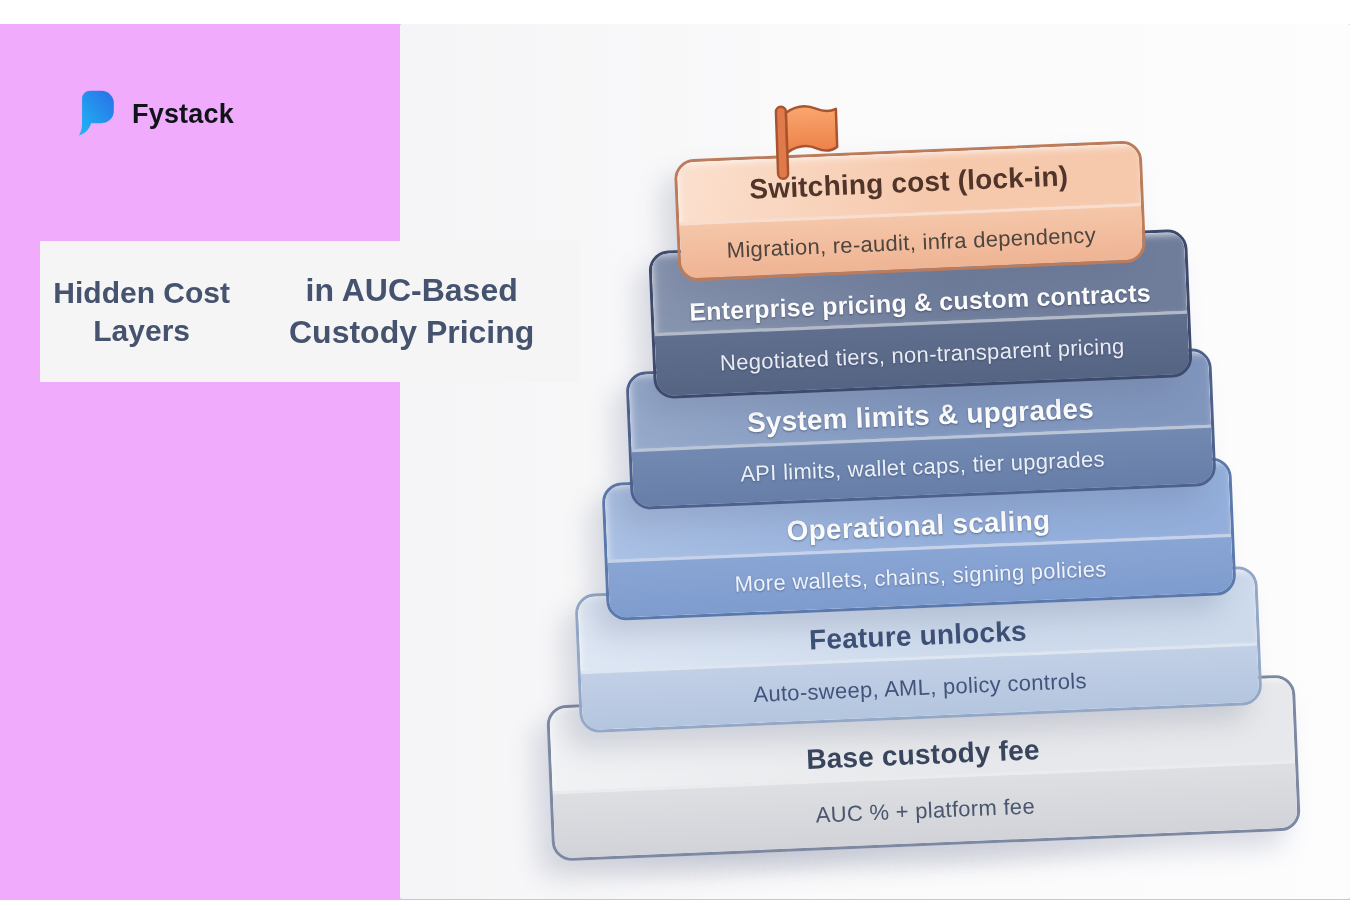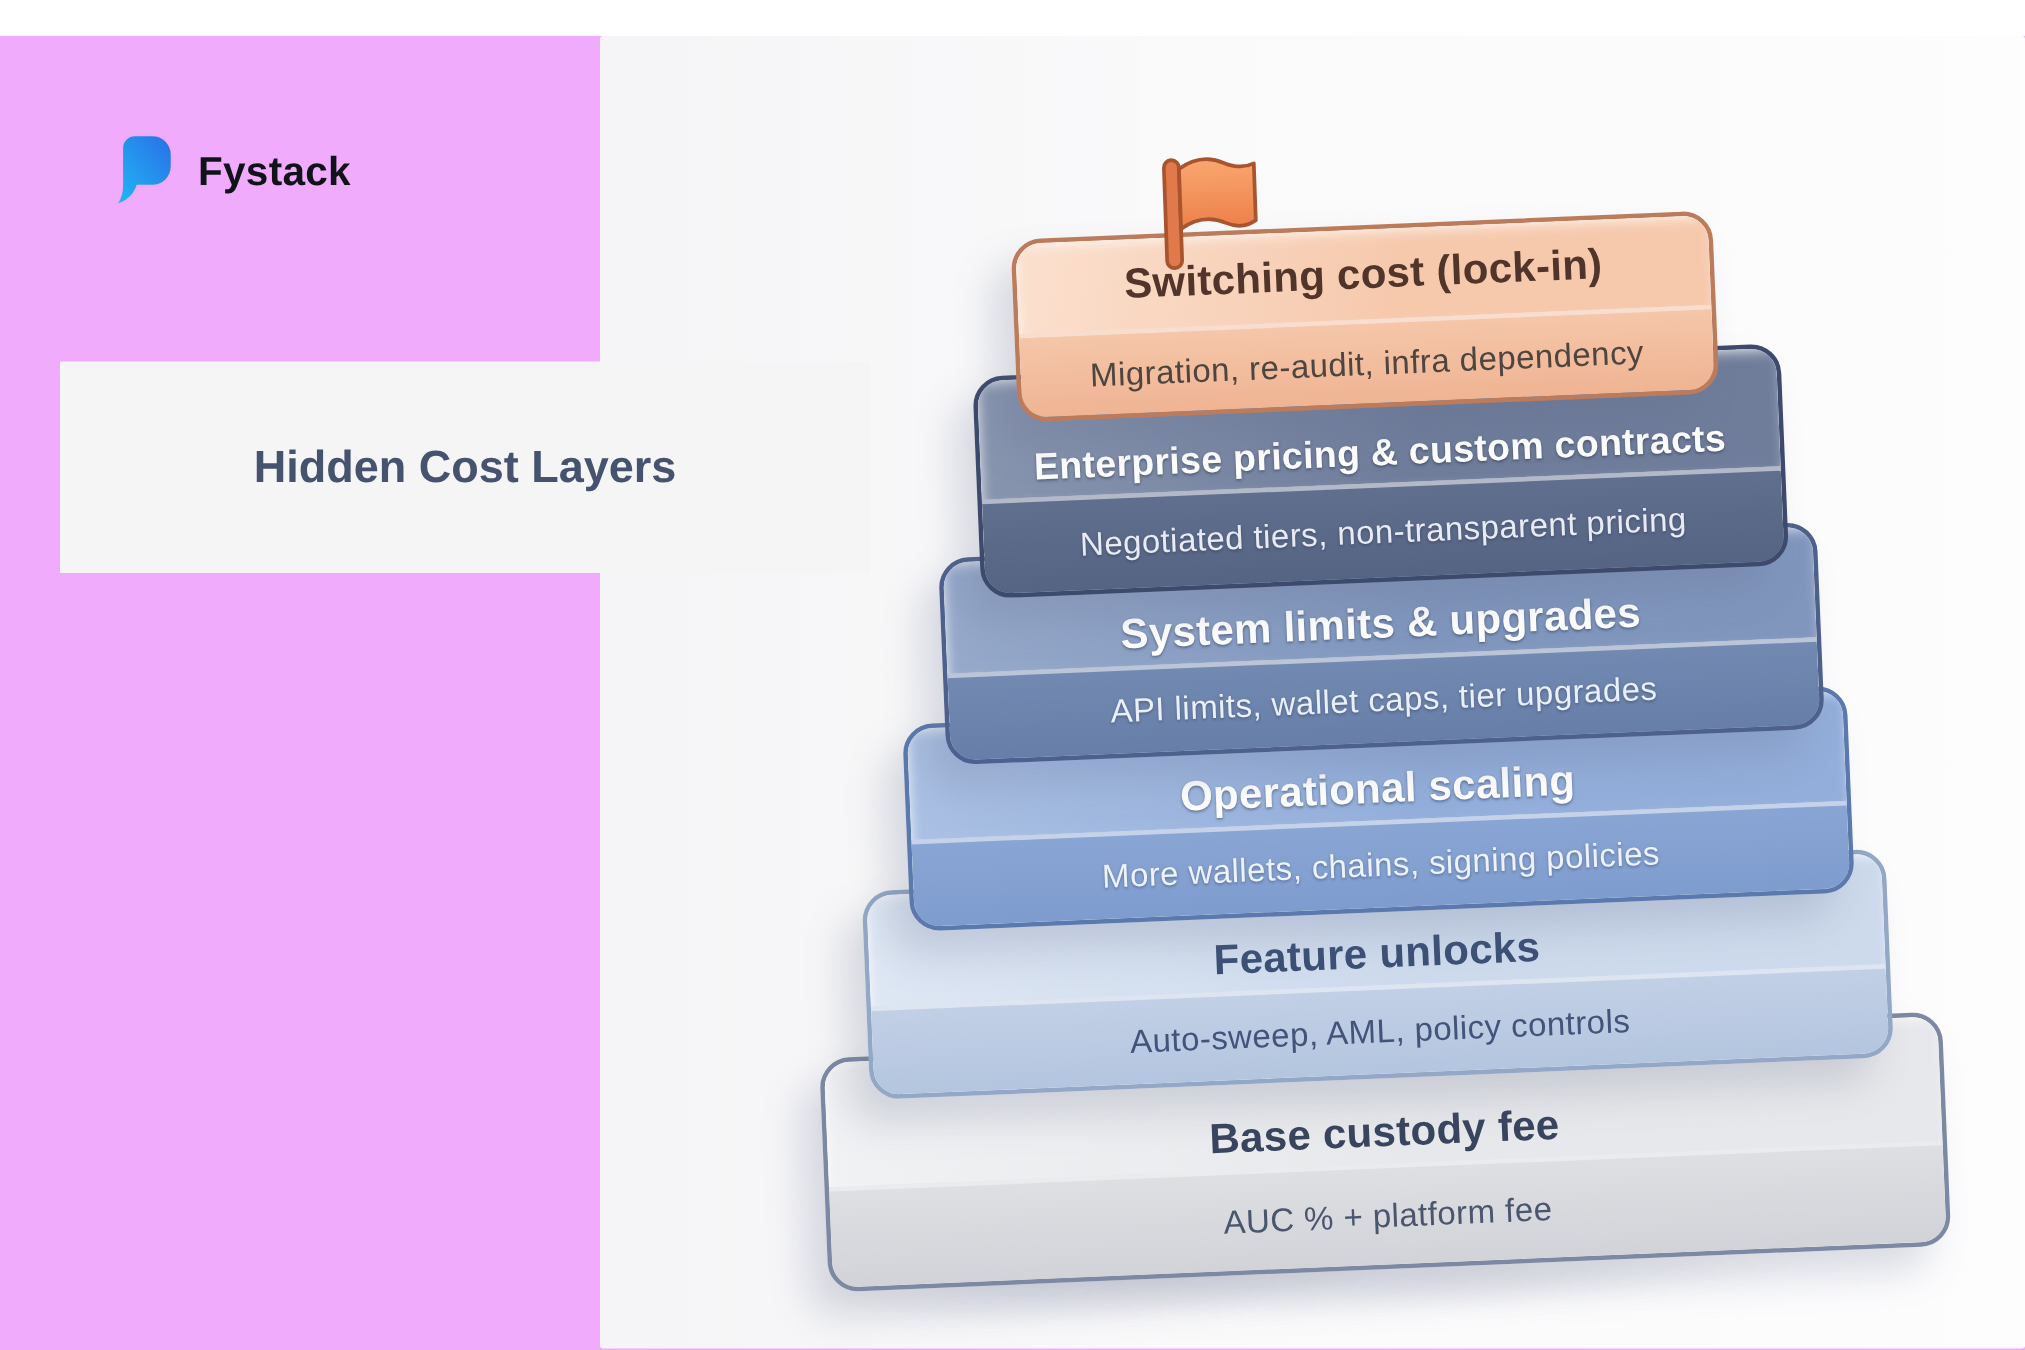--- a/index.html
+++ b/index.html
@@ -87,20 +87,21 @@
           <stop offset="1" style="stop-color:var(--lg-b,#1FB8F4)"></stop>
         </linearGradient>
       </defs>
       <path fill="url(#logoGrad)" d="M14.5 2.5h17A14 14 0 0 1 45.5 16.5v9A14 14 0 0 1 31.5 39.5h-12c-1.8 6.8-7.2 12-14 14 2.7-4.3 3.7-8.5 3.7-14v-28a9 9 0 0 1 9-9z"></path>
     </svg>
     <span class="brand-name">Fystack</span>
   </div>
 
   <div class="title-box">
     <div class="title-line1">Hidden Cost Layers</div>
+    <div class="title-line2">in AUC-Based Custody Pricing</div>
   </div>
 
   <svg id="flag-icon" class="flag" width="84" height="84" viewBox="0 0 84 84" aria-hidden="true" style="--pole: #E07A4A; --cloth-a: #F9A76F; --cloth-b: #ED8049; --outline: #A8552F;">
     <defs>
       <linearGradient id="clothGrad" x1="0" y1="0" x2="0" y2="1">
         <stop offset="0" style="stop-color:var(--cloth-a,#F9A76F)"></stop>
         <stop offset="1" style="stop-color:var(--cloth-b,#ED8049)"></stop>
       </linearGradient>
     </defs>
 

